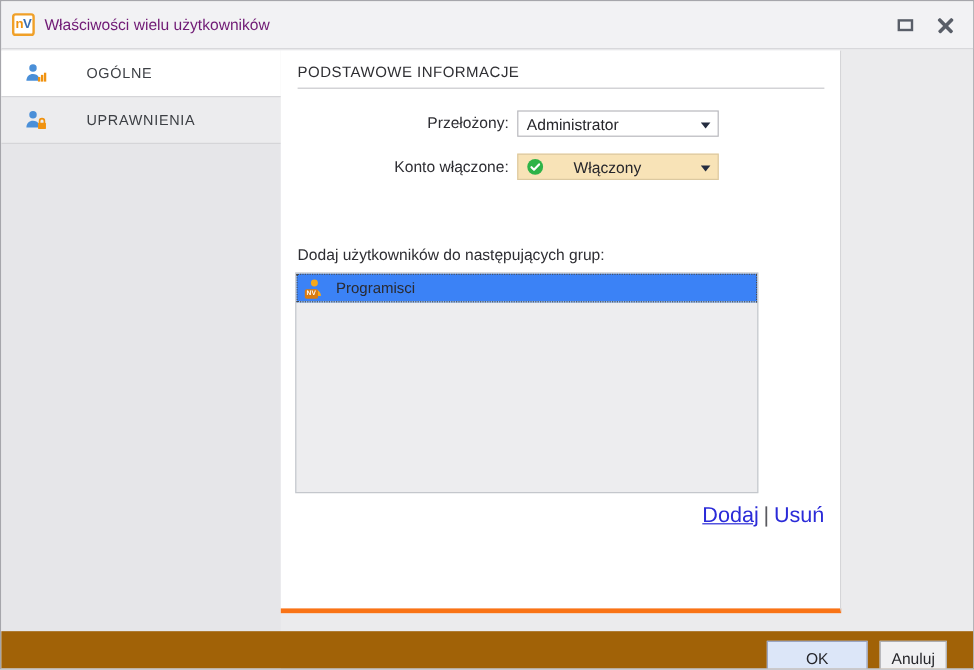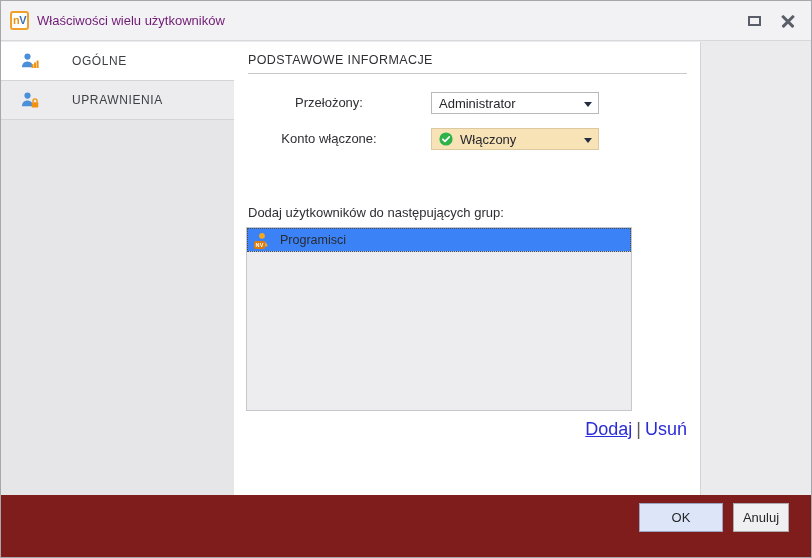--- a/index.html
+++ b/index.html
@@ -31,43 +31,43 @@
 
   
   .content{position:absolute;left:233px;top:41px;width:467px;height:469px;background:#ffffff;
            border-right:1px solid #d5d5d8;border-bottom:4px solid #f97316;}
   .section-title{position:absolute;left:14px;top:11px;font-size:12.5px;letter-spacing:0.4px;color:#2f2f33;}
   .section-divider{position:absolute;left:14px;right:13px;top:31px;height:1px;background:#c9c9cc;}
 
   .form-row{position:absolute;left:0;height:24px;}
   .form-row.r1{top:49px;}
   .form-row.r2{top:85px;}
-  .field-label{position:absolute;left:0;width:190px;text-align:center;line-height:24px;font-size:13px;color:#2e2e33;}
+  .field-label{position:absolute;left:0;width:190px;text-align:right;line-height:24px;font-size:13px;color:#2e2e33;}
   .combo{position:absolute;left:197px;top:1px;width:168px;height:22px;background:#fff;border:1px solid #b8b8bd;
          display:flex;align-items:center;padding:0 18px 0 7px;cursor:pointer;}
-  .combo.highlight{background:#f8e3b7;border-color:#dcc9a0;}
+  .combo.highlight{background:#f8e3b7;border-color:#dcc9a0;gap:18px;}
   .combo .combo-value{font-size:13px;color:#26262b;white-space:nowrap;}
   .combo .check-icon{width:14px;height:14px;margin-right:7px;flex:0 0 auto;}
   .combo .arrow{position:absolute;right:6px;top:9px;width:0;height:0;
                 border-left:4px solid transparent;border-right:4px solid transparent;border-top:5px solid #242c40;}
 
   .groups-label{position:absolute;left:14px;top:163px;font-size:13px;color:#2e2e33;}
   .listbox{position:absolute;left:12px;top:185px;width:386px;height:184px;background:#ededef;border:1px solid #c4c7cc;overflow:hidden;}
   .list-item{position:relative;height:24px;display:flex;align-items:center;cursor:pointer;font-size:12.5px;color:#2a2a30;}
   .list-item.selected{background:#3b82f6;outline:1px dotted #4a4a4a;outline-offset:-1px;border-bottom:1px solid #a9c5e6;}
   .group-icon{position:relative;width:16px;height:16px;margin:0 10px 0 7px;flex:0 0 auto;}
   .group-badge{position:absolute;left:0;bottom:-1px;background:#d97b10;color:#fff;font-size:5.5px;font-weight:bold;
                line-height:6px;padding:1px 1.5px;border-radius:1.5px;letter-spacing:0.2px;}
   .links-row{position:absolute;top:377px;right:13px;font-size:18px;white-space:nowrap;}
   .link{color:#2b2bd8;cursor:pointer;text-decoration:none;}
   .link.underlined{text-decoration:underline;}
   .link-sep{color:#5a5a60;margin:0 4px;}
 
   
-  .footer{position:absolute;left:0;right:0;bottom:0;height:62px;background:#7f1d1d;}
+  .footer{position:absolute;left:0;right:0;bottom:0;height:31px;background:#a16207;}
   .btn{position:absolute;top:8px;height:29px;font-size:13px;color:#26262b;display:flex;align-items:center;justify-content:center;cursor:pointer;}
   .btn-ok{left:638px;width:84px;background:#dce6f8;border:1px solid #9aa5c4;}
   .btn-cancel{left:732px;width:56px;background:#f0f0f2;border:1px solid #acacb0;}
 </style>
 </head>
 <body>
 
 <div class="window">
 
   <div class="titlebar">

